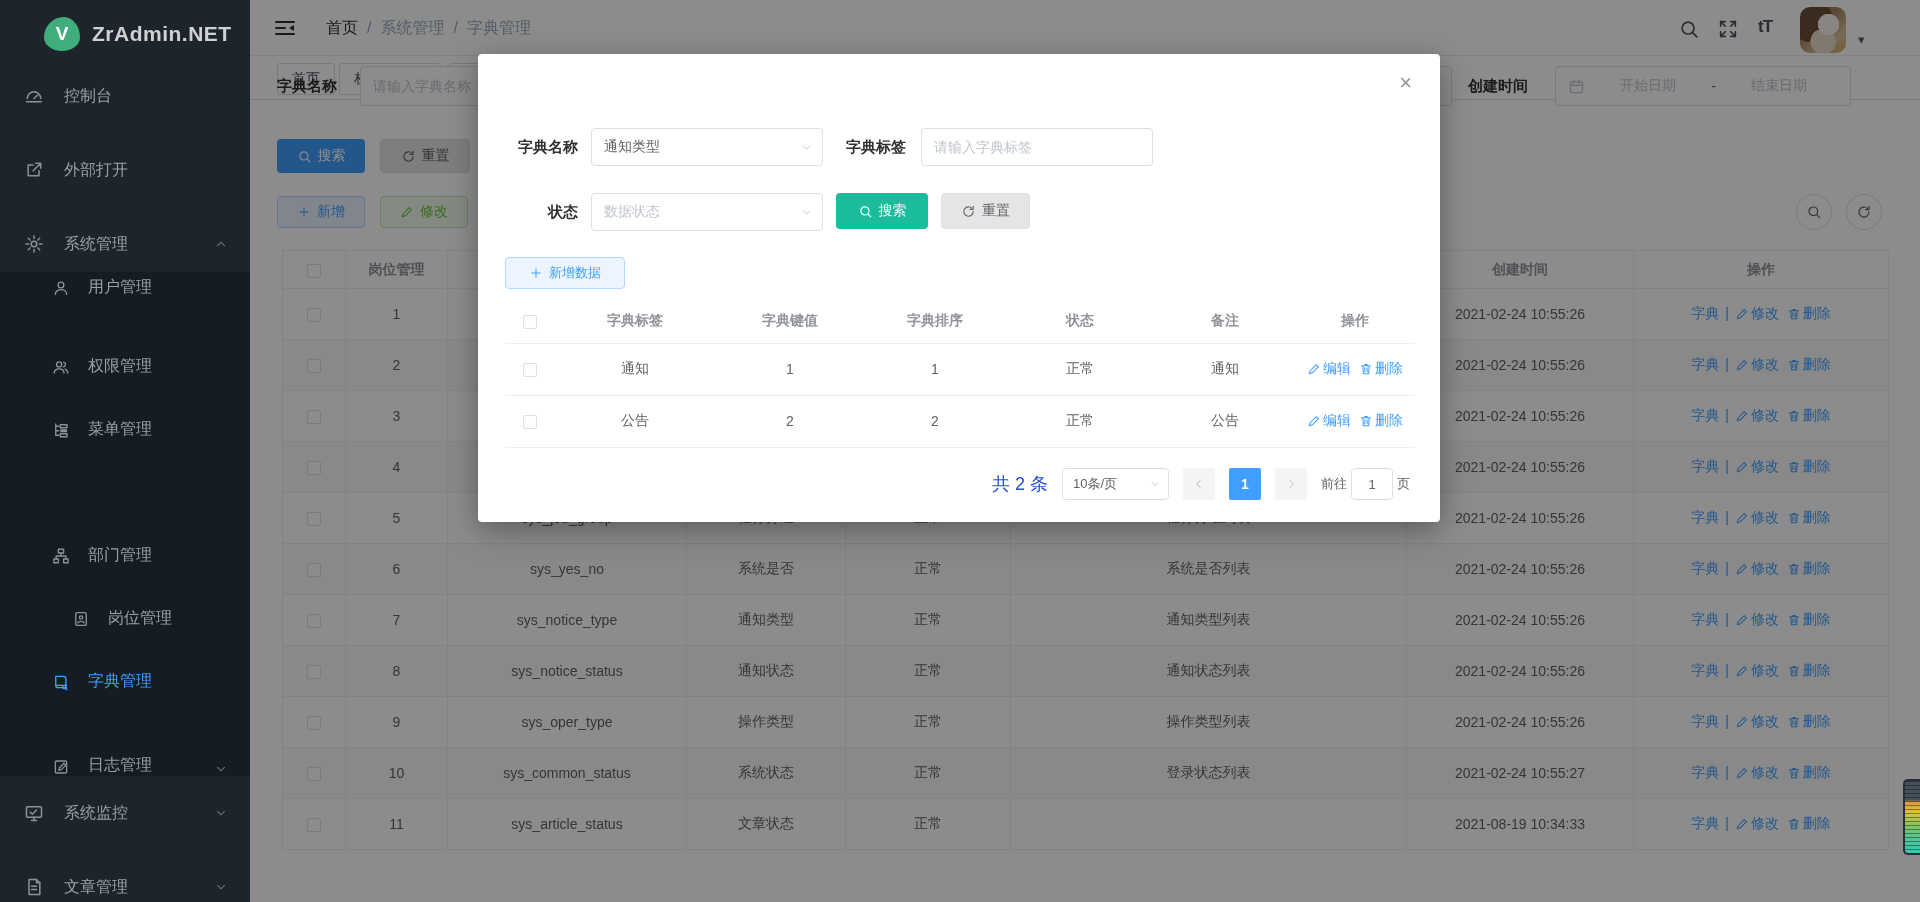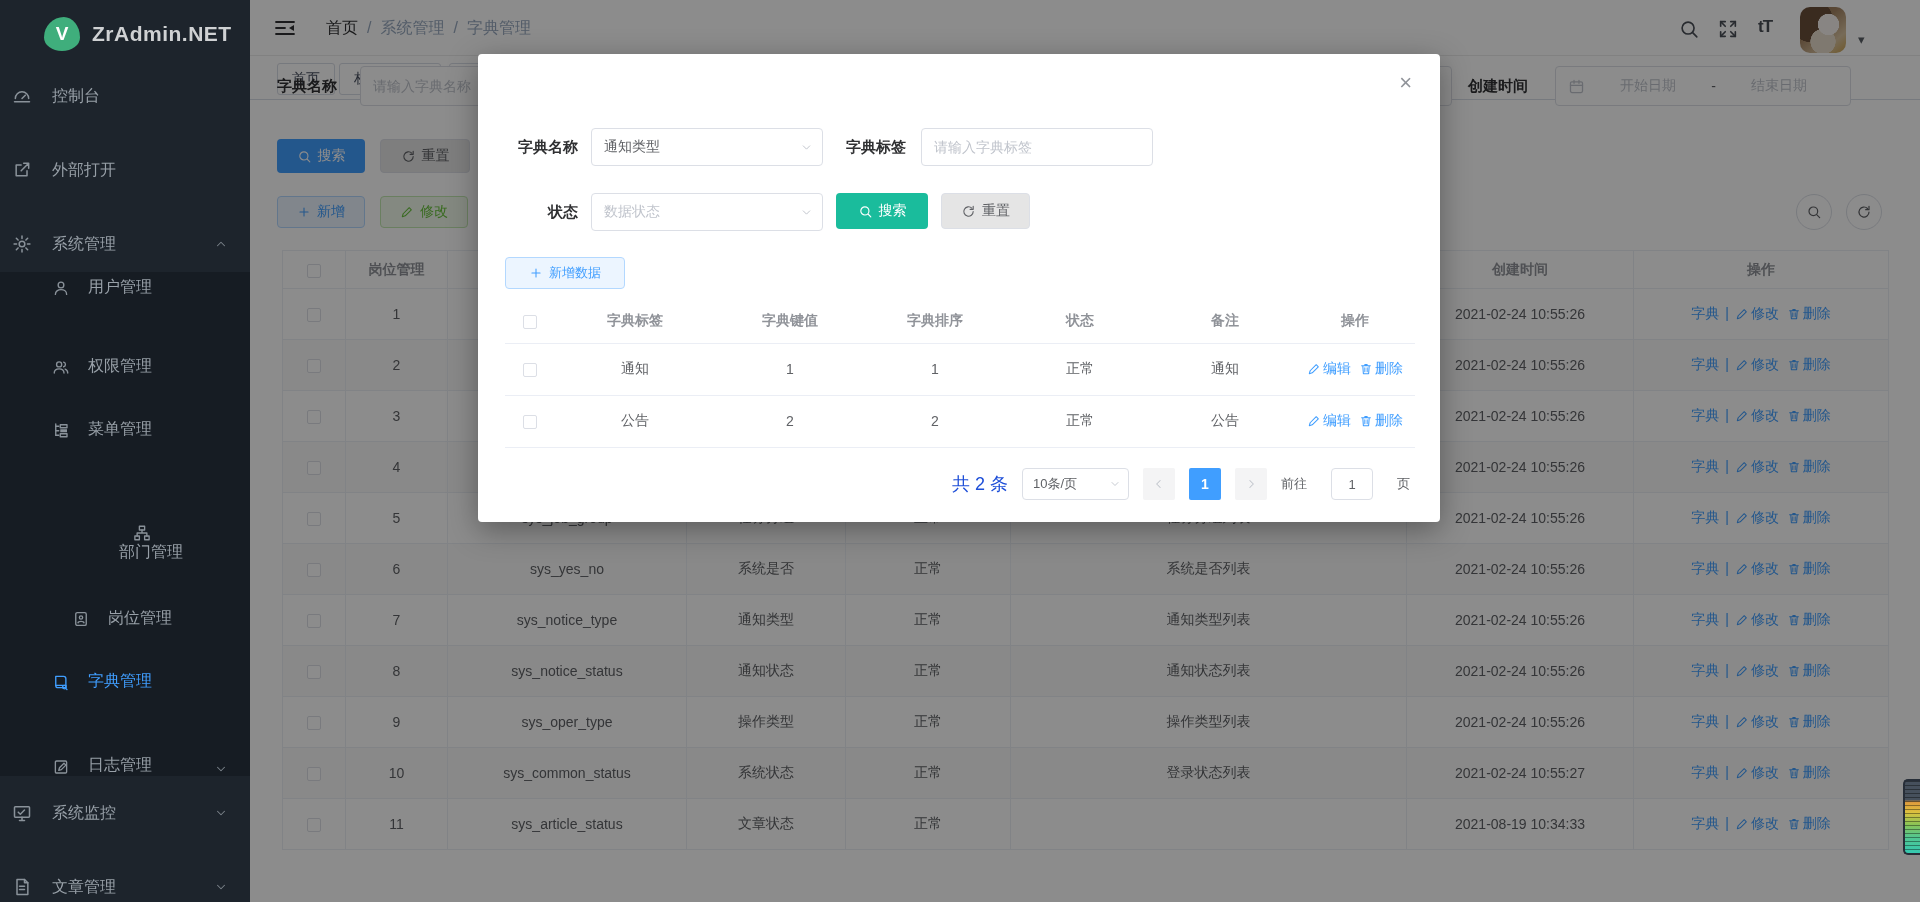--- a/index.html
+++ b/index.html
@@ -13,21 +13,21 @@
   
   .sidebar { position:absolute; left:0; top:0; width:250px; height:902px; background:#1d242c; z-index:10; }
   .logo-row { position:absolute; left:0; top:0; width:250px; height:68px; display:flex; align-items:center; padding-left:44px; cursor:pointer; }
   .logo-badge { width:36px; height:34px; background:#3fae7c; color:#fff; font-weight:bold; font-size:19px;
     display:flex; align-items:center; justify-content:center; border-radius:55% 45% 50% 50%/60% 60% 40% 40%; }
   .logo-text { color:#cfd1d3; font-size:21px; font-weight:bold; margin-left:12px; letter-spacing:.5px; }
   .menu-item { position:absolute; left:0; width:250px; display:flex; align-items:center; color:#98a0a8; font-size:16px; cursor:pointer; }
   .menu-item .mi-icon { color:#8a929a; margin-right:20px; }
   .menu-item .chev { position:absolute; right:22px; color:#7a828a; }
   .submenu-bg { position:absolute; left:0; top:272px; width:250px; height:504px; background:#161c23; }
-  .menu-top { height:74px; padding-left:12px; }
+  .menu-top { height:74px; padding-left:24px; }
   .menu-sub { height:63px; padding-left:52px; font-size:16px; }
   .menu-sub .mi-icon { margin-right:18px; }
   .menu-sub.active { color:#409eff; }
   .menu-sub.active .mi-icon { color:#409eff; }
 
   
   .main { position:absolute; left:250px; top:0; width:1670px; height:902px; background:#fff; }
   .topbar { position:absolute; left:0; top:0; width:1670px; height:56px; background:#fff; border-bottom:1px solid #ececec; }
   .burger { position:absolute; left:23px; top:16px; width:24px; height:24px; color:#303133; cursor:pointer; }
   .breadcrumb { position:absolute; left:76px; top:0; height:56px; display:flex; align-items:center; font-size:16px; color:#97a8be; gap:9px; }
@@ -92,21 +92,21 @@
   table.mgrid th { height:43px; border-bottom:1px solid #ebeef5; color:#909399; font-weight:600; font-size:14px; text-align:center; }
   table.mgrid td { height:52px; border-bottom:1px solid #ebeef5; color:#606266; font-size:14px; text-align:center; }
   .pager { position:absolute; left:27px; right:30px; top:414px; display:flex; align-items:center; justify-content:flex-end; gap:14px; }
   .pager .total { font-size:18px; color:#1d4ed8; }
   .psel { position:relative; width:107px; height:32px; border:1px solid #dcdfe6; border-radius:4px; display:flex; align-items:center;
     padding:0 24px 0 10px; font-size:13px; color:#606266; cursor:pointer; }
   .psel .chev { position:absolute; right:7px; color:#c0c4cc; }
   .pbtn { width:32px; height:32px; border-radius:2px; background:#f4f4f5; color:#c0c4cc; display:flex; align-items:center; justify-content:center; cursor:pointer; }
   .pcur { width:32px; height:32px; border-radius:2px; background:#409eff; color:#fff; font-weight:bold; font-size:14px;
     display:flex; align-items:center; justify-content:center; cursor:pointer; }
-  .goto { display:flex; align-items:center; gap:24px; font-size:13px; color:#606266; }
+  .goto { display:flex; align-items:center; gap:4px; font-size:13px; color:#606266; }
   .goto input { width:42px; height:32px; border:1px solid #dcdfe6; border-radius:4px; text-align:center; font-size:13px; color:#606266; outline:none; }
 
   .ext-widget { position:absolute; left:1903px; top:779px; width:17px; height:76px; z-index:80; border-radius:5px 0 0 5px; cursor:pointer;
     background:
       repeating-linear-gradient(180deg, rgba(0,0,0,.38) 0 1.5px, transparent 1.5px 4px),
       linear-gradient(180deg,#46505c 0%,#46505c 26%,#df9c3c 30%,#dcc23f 44%,#8cc455 60%,#52c690 78%,#35c8b0 100%);
     border:2px solid #272e38; border-right:none; }
 </style>
 </head>
 <body>
@@ -262,21 +262,21 @@
           <use href="#i-users"></use>
         </svg>
       <span>权限管理</span>
     </div>
     <div class="menu-item menu-sub" style="top:398px;">
       <svg class="ic mi-icon" width="18" height="18" viewBox="0 0 24 24">
           <use href="#i-tree"></use>
         </svg>
       <span>菜单管理</span>
     </div>
-    <div class="menu-item menu-sub" style="top:524px;flex-direction:column;">
+    <div class="menu-item menu-sub" style="top:524px;">
       <svg class="ic mi-icon" width="18" height="18" viewBox="0 0 24 24">
           <use href="#i-sitemap"></use>
         </svg>
       <span>部门管理</span>
     </div>
     <div class="menu-item menu-sub" style="top:587px;margin-left:20px;">
       <svg class="ic mi-icon" width="18" height="18" viewBox="0 0 24 24">
           <use href="#i-badge"></use>
         </svg>
       <span>岗位管理</span>

